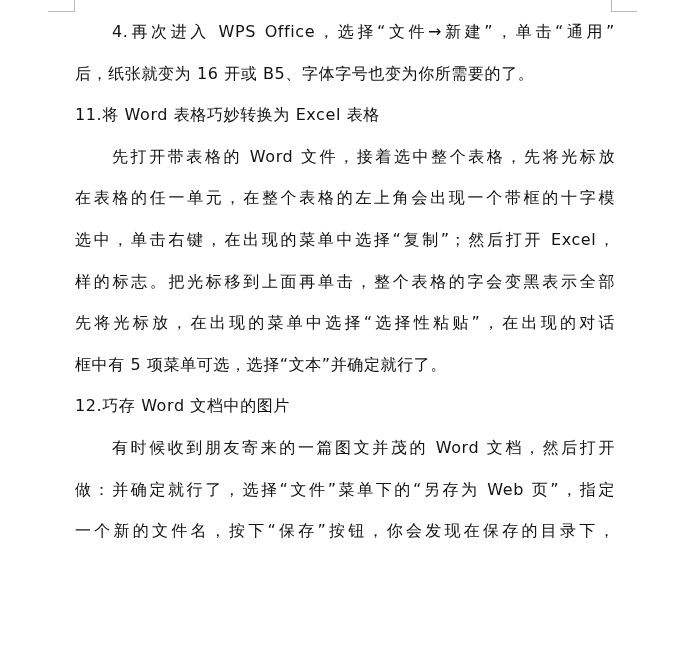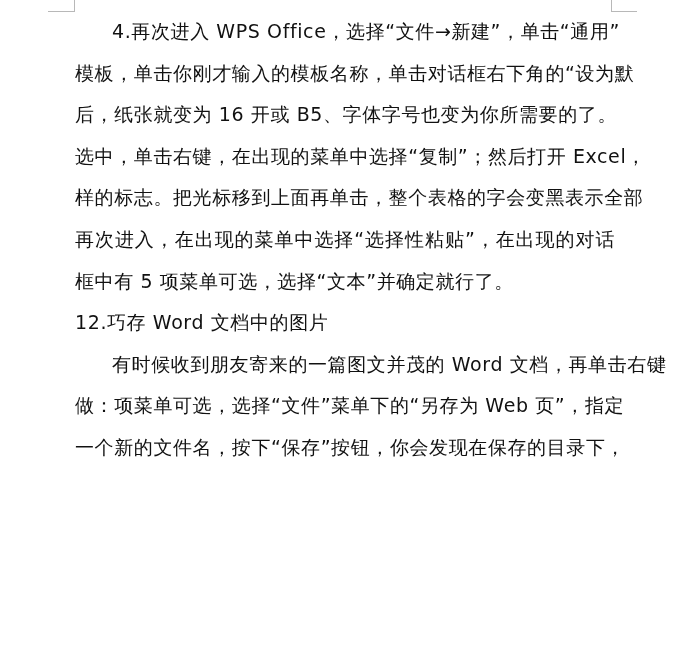--- a/index.html
+++ b/index.html
@@ -11,47 +11,49 @@
     color: #111111;
   }
   .corner { position: absolute; border-color: #b8b8b8; border-style: solid; }
   .corner-left { left: 48px; top: 0; width: 26px; height: 11px; border-width: 0 1px 1px 0; }
   .corner-right { left: 611px; top: 0; width: 25px; height: 11px; border-width: 0 0 1px 1px; }
   .page-text {
     position: absolute; left: 75px; top: 11px; width: 540px;
   }
   .line {
     height: 41.6px; line-height: 41.6px;
-    font-size: 19px;
+    font-size: 16px;
     white-space: nowrap;
     letter-spacing: 0.6px;
     text-align: justify;
     text-align-last: justify;
   }
   .line.indent { padding-left: 37px; }
   .line.last { text-align-last: left; }
   .line.heading { text-align-last: left; }
 </style>
 </head>
 <body>
 
 <div class="corner corner-left"></div>
 <div class="corner corner-right"></div>
 
 <div class="page-text">
   <div>
     <div class="line indent">4.再次进入 WPS Office，选择“文件→新建”，单击“通用”</div>
-    <div class="line">模板，单击你刚才输入的模板名称，单击对话框右下角的“设为默</div>
     <div class="line last">后，纸张就变为 16 开或 B5、字体字号也变为你所需要的了。</div>
   </div>
+  <div class="line heading">11.将 Word 表格巧妙转换为 Excel 表格</div>
   <div>
+    <div class="line indent">先打开带表格的 Word 文件，接着选中整个表格，先将光标放</div>
+    <div class="line">在表格的任一单元，在整个表格的左上角会出现一个带框的十字模</div>
     <div class="line">选中，单击右键，在出现的菜单中选择“复制”；然后打开 Excel，</div>
     <div class="line">样的标志。把光标移到上面再单击，整个表格的字会变黑表示全部</div>
-    <div class="line">再次进入，在出现的菜单中选择“选择性粘贴”，在出现的对话</div>
+    <div class="line">先将光标放，在出现的菜单中选择“选择性粘贴”，在出现的对话</div>
     <div class="line last">框中有 5 项菜单可选，选择“文本”并确定就行了。</div>
   </div>
   <div class="line heading">12.巧存 Word 文档中的图片</div>
   <div>
-    <div class="line indent">有时候收到朋友寄来的一篇图文并茂的 Word 文档，再单击右键</div>
-    <div class="line">做：项菜单可选，选择“文件”菜单下的“另存为 Web 页”，指定</div>
+    <div class="line indent">有时候收到朋友寄来的一篇图文并茂的 Word 文档，然后打开</div>
+    <div class="line">做：并确定就行了，选择“文件”菜单下的“另存为 Web 页”，指定</div>
     <div class="line">一个新的文件名，按下“保存”按钮，你会发现在保存的目录下，</div>
   </div>
 </div>
 
 </body></html>

